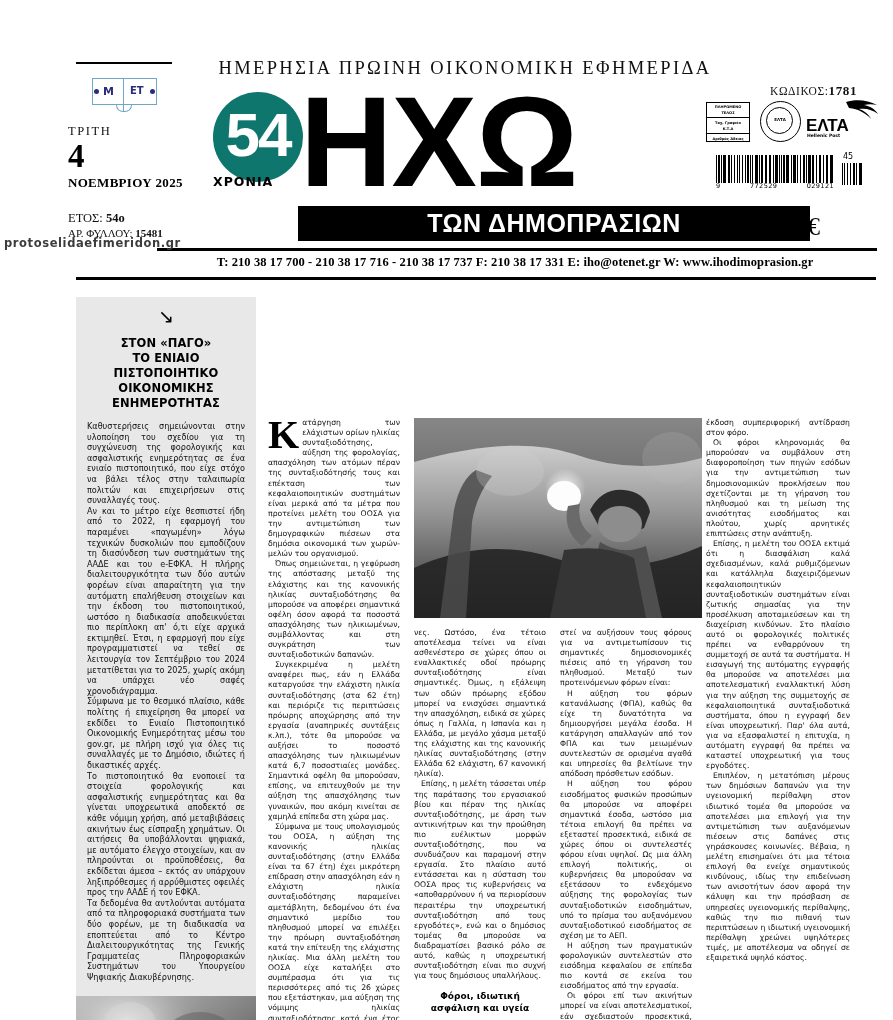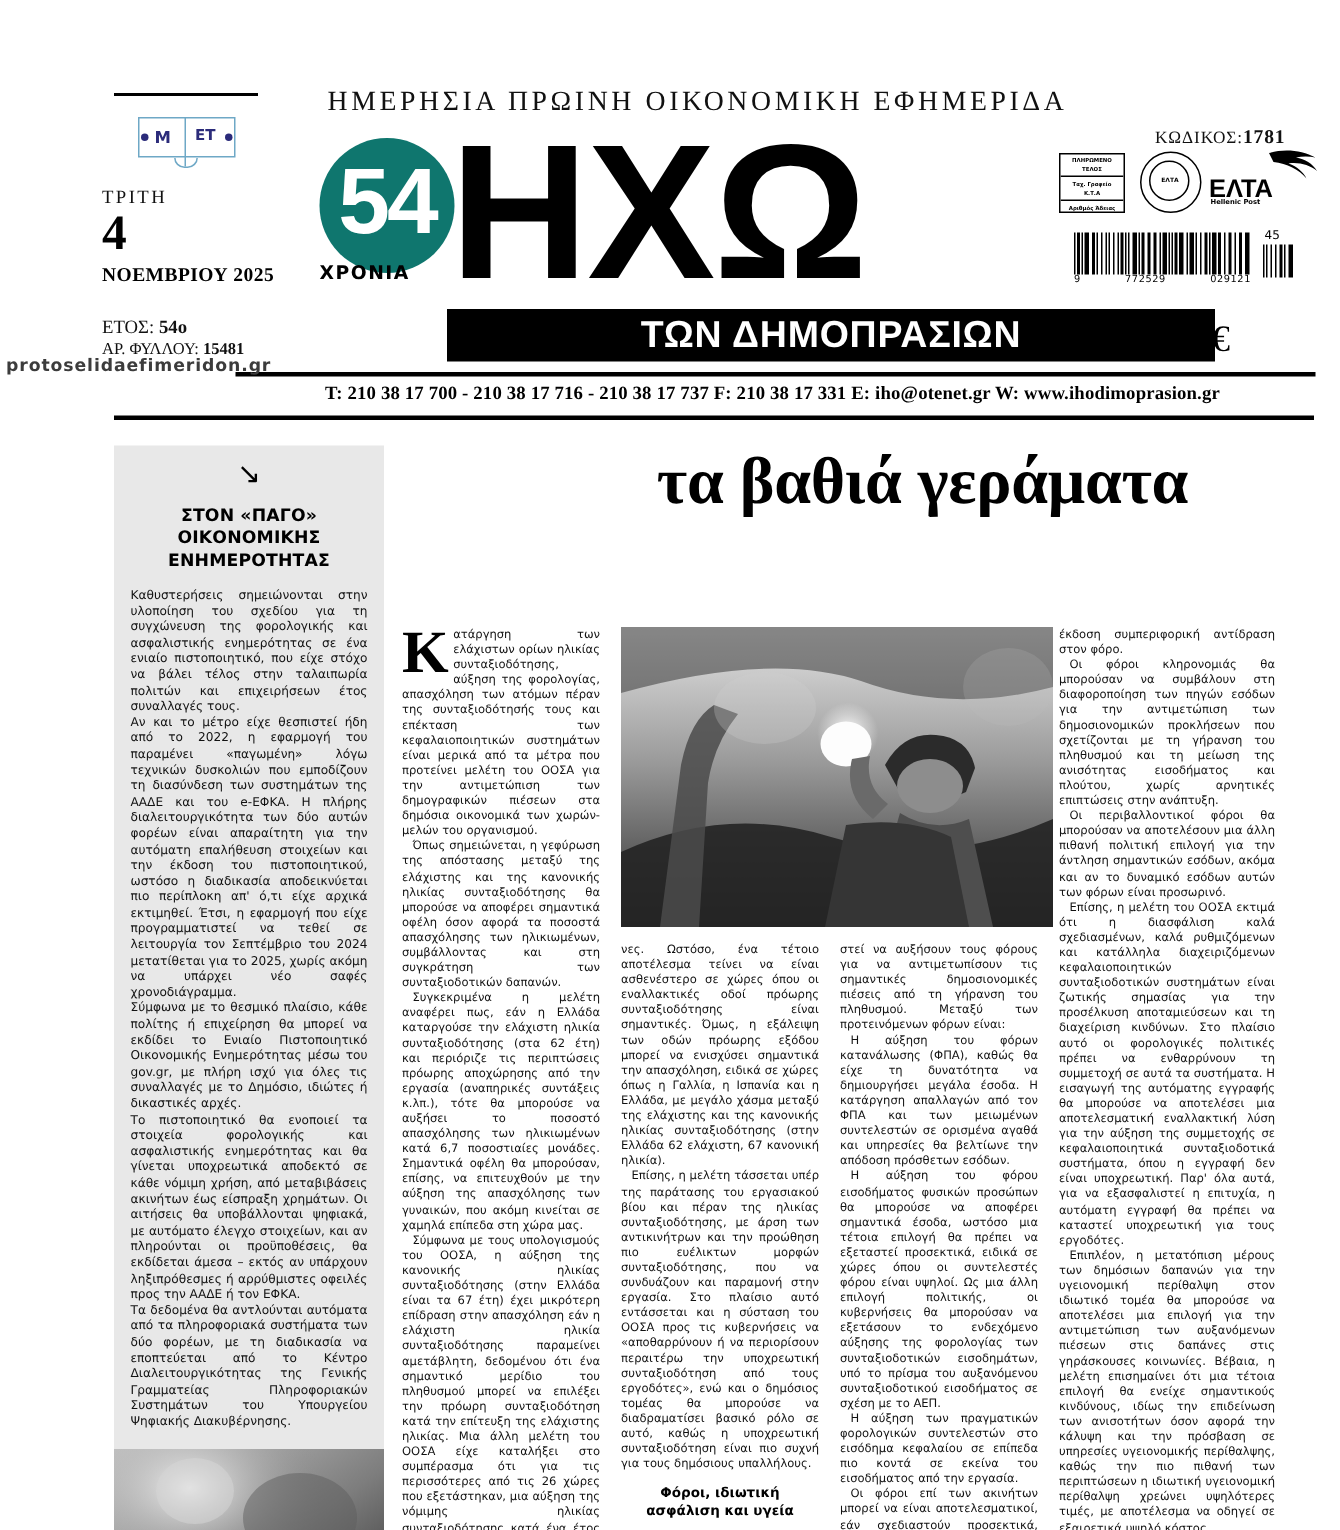--- a/index.html
+++ b/index.html
@@ -375,25 +375,26 @@
     <div class="rule-top"></div>
     <div class="contact">T: 210 38 17 700 - 210 38 17 716 - 210 38 17 737 F: 210 38 17 331 E: iho@otenet.gr W: www.ihodimoprasion.gr</div>
     <div class="rule-bot"></div>
   </div>
 
   <div class="sidebar">
     <div class="sb-grey">
       <div class="sb-arrow">↘</div>
       <div class="sb-title">
         <div>ΣΤΟΝ «ΠΑΓΟ»</div>
+        <div>ΤΟ ΕΝΙΑΙΟ ΠΙΣΤΟΠΟΙΗΤΙΚΟ</div>
         <div>ΟΙΚΟΝΟΜΙΚΗΣ</div>
         <div>ΕΝΗΜΕΡΟΤΗΤΑΣ</div>
       </div>
       <div class="sb-body">
-        <p>Καθυστερήσεις σημειώνονται στην υλοποίηση του σχεδίου για τη συγχώνευση της φορολογικής και ασφαλιστικής ενημερότητας σε ένα ενιαίο πιστοποιητικό, που είχε στόχο να βάλει τέλος στην ταλαιπωρία πολιτών και επιχειρήσεων έτος συναλλαγές τους.</p>
+        <p>Καθυστερήσεις σημειώνονται στην υλοποίηση του σχεδίου για τη συγχώνευση της φορολογικής και ασφαλιστικής ενημερότητας σε ένα ενιαίο πιστοποιητικό, που είχε στόχο να βάλει τέλος στην ταλαιπωρία πολιτών και επιχειρήσεων στις συναλλαγές τους.</p>
         <p>Αν και το μέτρο είχε θεσπιστεί ήδη από το 2022, η εφαρμογή του παραμένει «παγωμένη» λόγω τεχνικών δυσκολιών που εμποδίζουν τη διασύνδεση των συστημάτων της ΑΑΔΕ και του e-ΕΦΚΑ. Η πλήρης διαλειτουργικότητα των δύο αυτών φορέων είναι απαραίτητη για την αυτόματη επαλήθευση στοιχείων και την έκδοση του πιστοποιητικού, ωστόσο η διαδικασία αποδεικνύεται πιο περίπλοκη απ' ό,τι είχε αρχικά εκτιμηθεί. Έτσι, η εφαρμογή που είχε προγραμματιστεί να τεθεί σε λειτουργία τον Σεπτέμβριο του 2024 μετατίθεται για το 2025, χωρίς ακόμη να υπάρχει νέο σαφές χρονοδιάγραμμα.</p>
         <p>Σύμφωνα με το θεσμικό πλαίσιο, κάθε πολίτης ή επιχείρηση θα μπορεί να εκδίδει το Ενιαίο Πιστοποιητικό Οικονομικής Ενημερότητας μέσω του gov.gr, με πλήρη ισχύ για όλες τις συναλλαγές με το Δημόσιο, ιδιώτες ή δικαστικές αρχές.</p>
         <p>Το πιστοποιητικό θα ενοποιεί τα στοιχεία φορολογικής και ασφαλιστικής ενημερότητας και θα γίνεται υποχρεωτικά αποδεκτό σε κάθε νόμιμη χρήση, από μεταβιβάσεις ακινήτων έως είσπραξη χρημάτων. Οι αιτήσεις θα υποβάλλονται ψηφιακά, με αυτόματο έλεγχο στοιχείων, και αν πληρούνται οι προϋποθέσεις, θα εκδίδεται άμεσα – εκτός αν υπάρχουν ληξιπρόθεσμες ή αρρύθμιστες οφειλές προς την ΑΑΔΕ ή τον ΕΦΚΑ.</p>
         <p>Τα δεδομένα θα αντλούνται αυτόματα από τα πληροφοριακά συστήματα των δύο φορέων, με τη διαδικασία να εποπτεύεται από το Κέντρο Διαλειτουργικότητας της Γενικής Γραμματείας Πληροφοριακών Συστημάτων του Υπουργείου Ψηφιακής Διακυβέρνησης.</p>
       </div>
     </div>
     <div class="sb-photo">
       <svg width="180" height="130" viewBox="0 0 180 130">
         <defs>
           <linearGradient id="sgA" x1="0" y1="0" x2="1" y2="1">
@@ -411,21 +412,20 @@
         <ellipse cx="54" cy="28" rx="26" ry="22" fill="#d6d6d6" opacity=".55"></ellipse>
         <path d="M0 86 Q40 60 86 78 T180 66 L180 130 L0 130 Z" fill="#3a3a3a" opacity=".8"></path>
         <path d="M0 104 Q52 88 104 100 T180 92 L180 130 L0 130 Z" fill="#1d1d1d" opacity=".85"></path>
         <ellipse cx="124" cy="46" rx="38" ry="30" fill="#5d5d5d" opacity=".5"></ellipse>
         <rect x="10" y="70" width="46" height="34" rx="4" fill="#6b6b6b" opacity=".5"></rect>
       </svg>
     </div>
   </div>
 
   <div class="headline">
-    <span class="l2">τα βαθιά γεράματα</span>
   </div>
 
   <div class="art-photo">
     <svg width="288" height="200" viewBox="0 0 288 200">
       <defs>
         <linearGradient id="pg1" x1="0" y1="0" x2="0" y2="1">
           <stop offset="0%" stop-color="#e3e3e3"></stop>
             <stop offset="45%" stop-color="#9a9a9a"></stop>
             <stop offset="100%" stop-color="#2e2e2e"></stop>
         </linearGradient>
@@ -484,19 +484,18 @@
       <p class="first">στεί να αυξήσουν τους φόρους για να αντιμετωπίσουν τις σημαντικές δημοσιονομικές πιέσεις από τη γήρανση του πληθυσμού. Μεταξύ των προτεινόμενων φόρων είναι:</p>
       <p>Η αύξηση του φόρων κατανάλωσης (ΦΠΑ), καθώς θα είχε τη δυνατότητα να δημιουργήσει μεγάλα έσοδα. Η κατάργηση απαλλαγών από τον ΦΠΑ και των μειωμένων συντελεστών σε ορισμένα αγαθά και υπηρεσίες θα βελτίωνε την απόδοση πρόσθετων εσόδων.</p>
       <p>Η αύξηση του φόρου εισοδήματος φυσικών προσώπων θα μπορούσε να αποφέρει σημαντικά έσοδα, ωστόσο μια τέτοια επιλογή θα πρέπει να εξεταστεί προσεκτικά, ειδικά σε χώρες όπου οι συντελεστές φόρου είναι υψηλοί. Ως μια άλλη επιλογή πολιτικής, οι κυβερνήσεις θα μπορούσαν να εξετάσουν το ενδεχόμενο αύξησης της φορολογίας των συνταξιοδοτικών εισοδημάτων, υπό το πρίσμα του αυξανόμενου συνταξιοδοτικού εισοδήματος σε σχέση με το ΑΕΠ.</p>
       <p>Η αύξηση των πραγματικών φορολογικών συντελεστών στο εισόδημα κεφαλαίου σε επίπεδα πιο κοντά σε εκείνα του εισοδήματος από την εργασία.</p>
       <p>Οι φόροι επί των ακινήτων μπορεί να είναι αποτελεσματικοί, εάν σχεδιαστούν προσεκτικά, αντανακλώντας</p>
     </div>
 
     <div class="col c4">
       <p class="first">έκδοση συμπεριφορική αντίδραση στον φόρο.</p>
       <p>Οι φόροι κληρονομιάς θα μπορούσαν να συμβάλουν στη διαφοροποίηση των πηγών εσόδων για την αντιμετώπιση των δημοσιονομικών προκλήσεων που σχετίζονται με τη γήρανση του πληθυσμού και τη μείωση της ανισότητας εισοδήματος και πλούτου, χωρίς αρνητικές επιπτώσεις στην ανάπτυξη.</p>
-      <p>Οι περιβαλλοντικοί φόροι θα μπορούσαν να αποτελέσουν μια άλλη πιθανή πολιτική επιλογή για την άντληση σημαντικών εσόδων, ακόμα και αν το δυναμικό εσόδων αυτών των φόρων είναι προσωρινό.</p>
       <p>Επίσης, η μελέτη του ΟΟΣΑ εκτιμά ότι η διασφάλιση καλά σχεδιασμένων, καλά ρυθμιζόμενων και κατάλληλα διαχειριζόμενων κεφαλαιοποιητικών συνταξιοδοτικών συστημάτων είναι ζωτικής σημασίας για την προσέλκυση αποταμιεύσεων και τη διαχείριση κινδύνων. Στο πλαίσιο αυτό οι φορολογικές πολιτικές πρέπει να ενθαρρύνουν τη συμμετοχή σε αυτά τα συστήματα. Η εισαγωγή της αυτόματης εγγραφής θα μπορούσε να αποτελέσει μια αποτελεσματική εναλλακτική λύση για την αύξηση της συμμετοχής σε κεφαλαιοποιητικά συνταξιοδοτικά συστήματα, όπου η εγγραφή δεν είναι υποχρεωτική. Παρ' όλα αυτά, για να εξασφαλιστεί η επιτυχία, η αυτόματη εγγραφή θα πρέπει να καταστεί υποχρεωτική για τους εργοδότες.</p>
       <p>Επιπλέον, η μετατόπιση μέρους των δημόσιων δαπανών για την υγειονομική περίθαλψη στον ιδιωτικό τομέα θα μπορούσε να αποτελέσει μια επιλογή για την αντιμετώπιση των αυξανόμενων πιέσεων στις δαπάνες στις γηράσκουσες κοινωνίες. Βέβαια, η μελέτη επισημαίνει ότι μια τέτοια επιλογή θα ενείχε σημαντικούς κινδύνους, ιδίως την επιδείνωση των ανισοτήτων όσον αφορά την κάλυψη και την πρόσβαση σε υπηρεσίες υγειονομικής περίθαλψης, καθώς την πιο πιθανή των περιπτώσεων η ιδιωτική υγειονομική περίθαλψη χρεώνει υψηλότερες τιμές, με αποτέλεσμα να οδηγεί σε εξαιρετικά υψηλό κόστος.</p>
     </div>
 
   </div>
 </div>
 
 </body></html>

